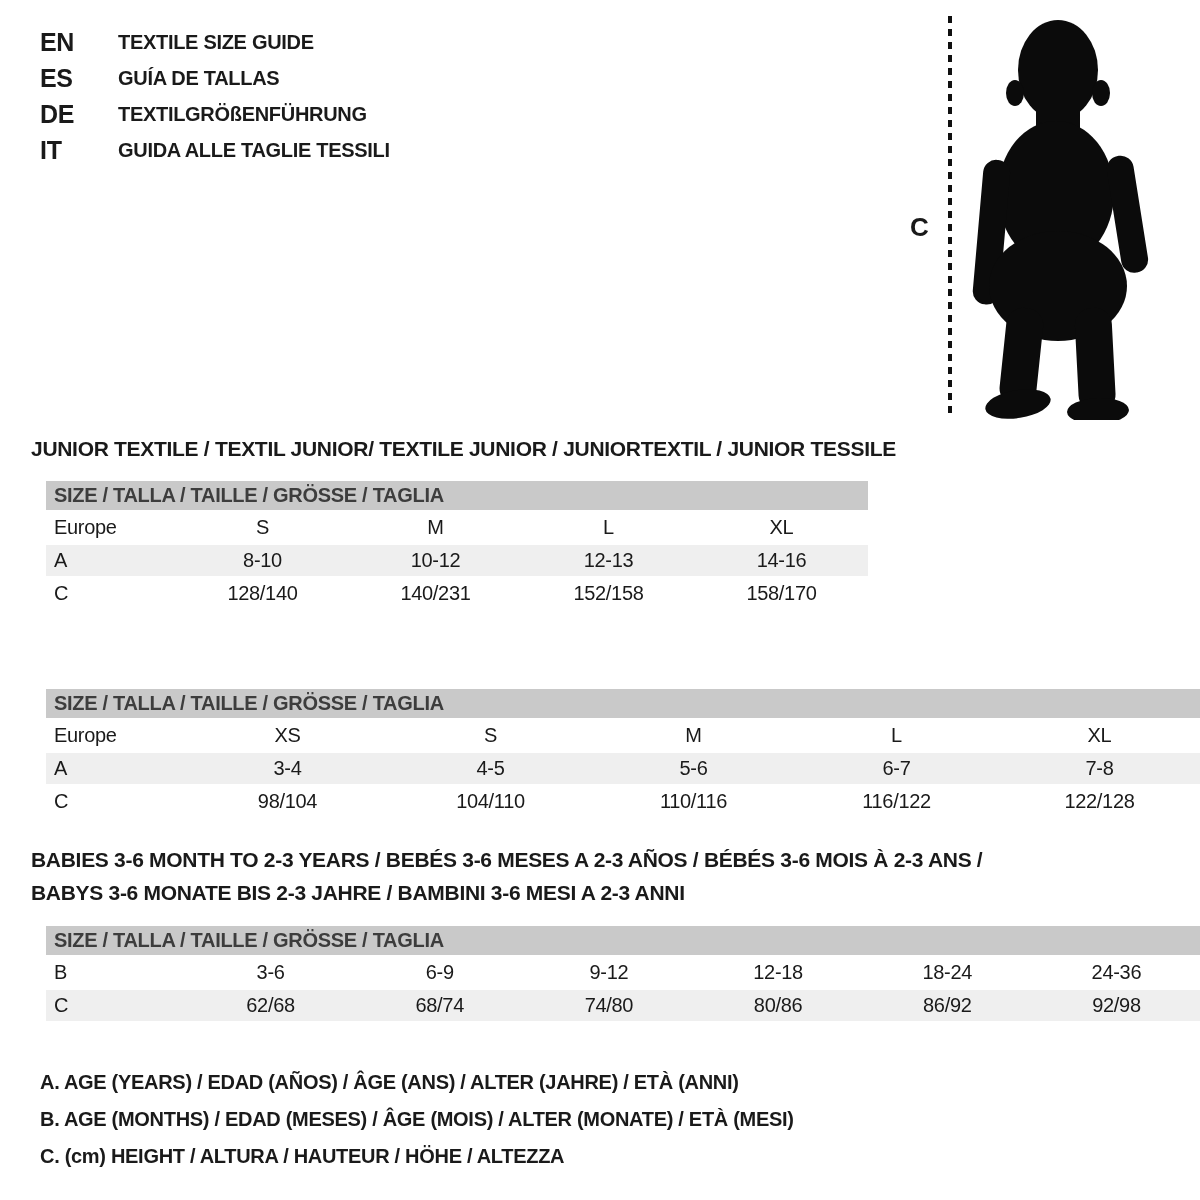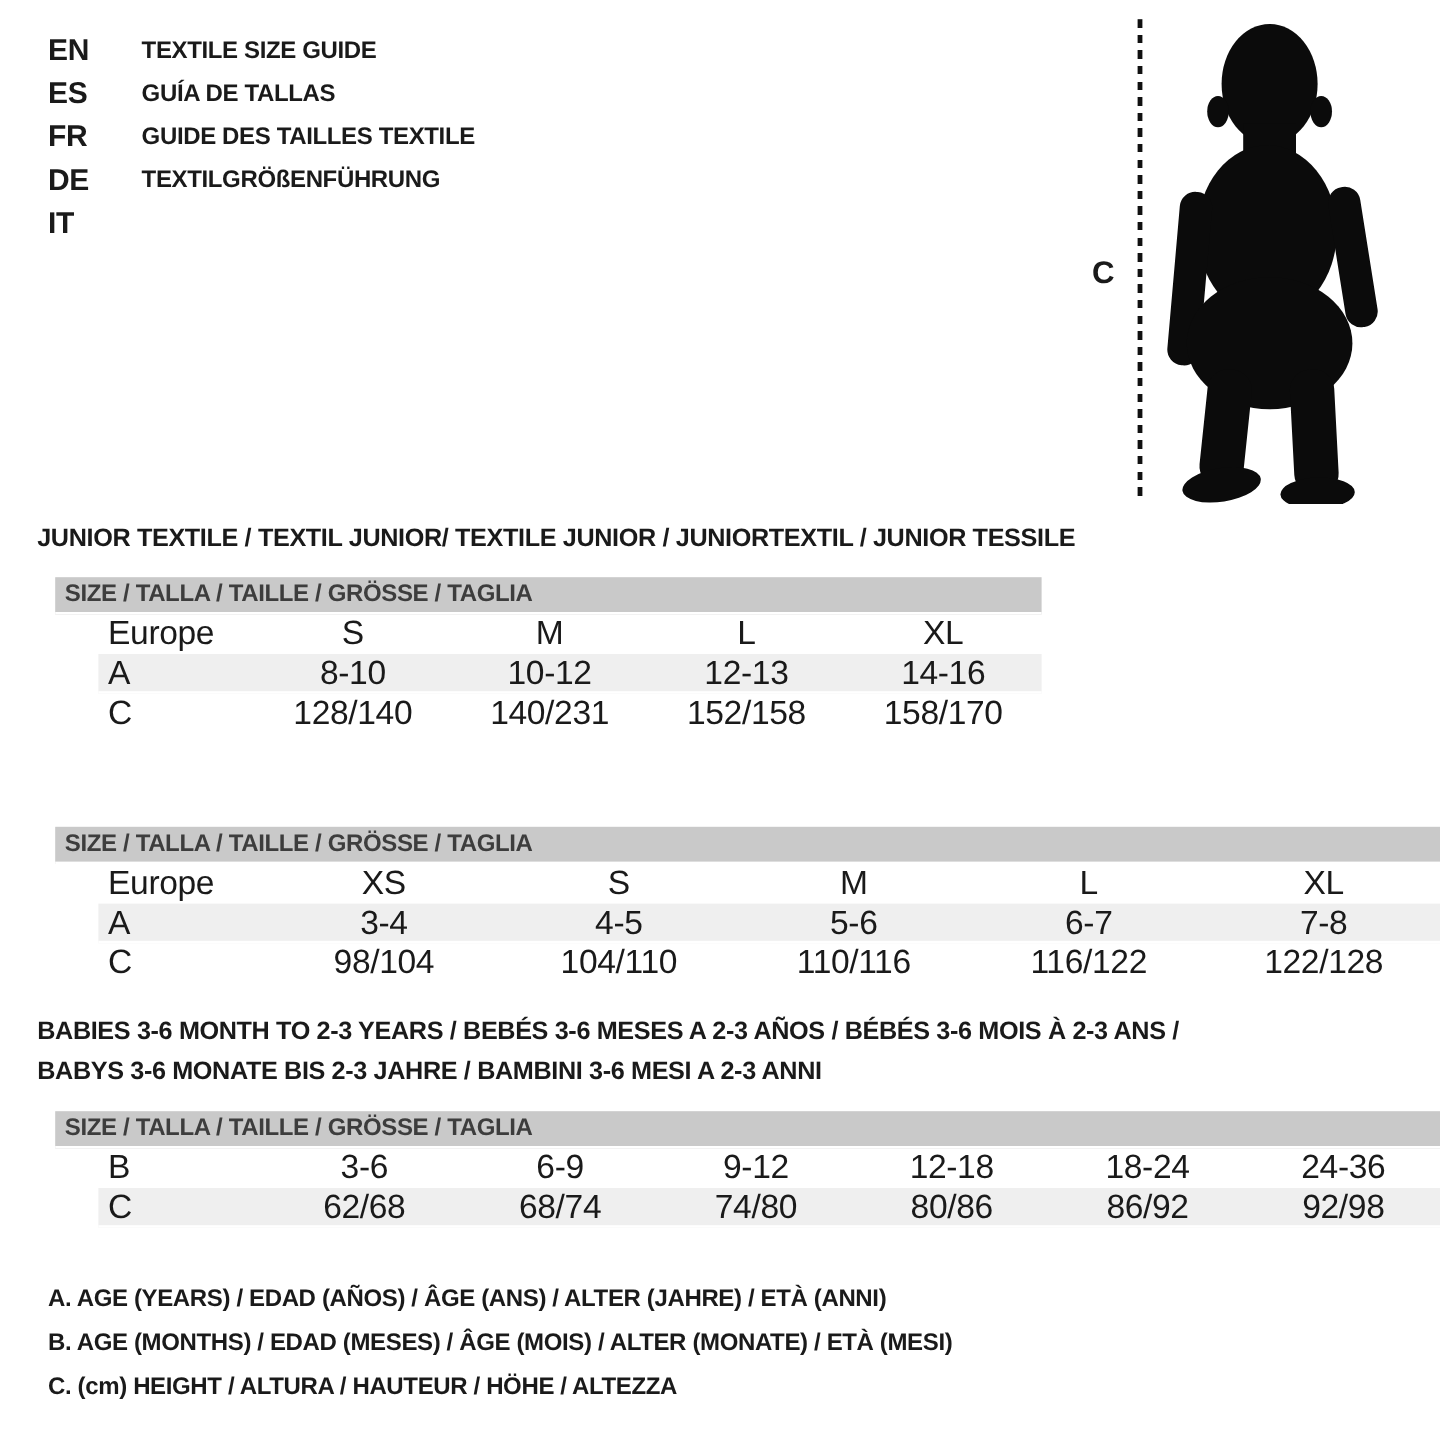--- a/index.html
+++ b/index.html
@@ -41,21 +41,21 @@
   .t-wide   { width:1155px; }
 
   .size-bar {
     height:31px; background:#c9c9c9; color:#3d3d3d;
     display:flex; align-items:center;
     font-weight:bold; font-size:20px; padding-left:8px;
     border-bottom:2px solid #ffffff;
   }
   .trow {
     display:flex; height:33px; align-items:center;
-    font-size:28px; border-bottom:2px solid #ffffff;margin-left:36px;
+    font-size:20px; border-bottom:2px solid #ffffff;
   }
   .trow.shaded { background:#efefef; }
   .c0 { padding-left:8px; text-align:left; }
   .t-narrow .c0 { width:130px; }
   .t-wide   .c0 { width:140px; }
   .c { flex:1 1 0; text-align:center; }
 
   
   .legend { position:absolute; left:40px; top:1064px; }
   .legend-line { font-weight:bold; font-size:20px; line-height:37px; white-space:nowrap; }
@@ -68,29 +68,26 @@
   <div class="lang-header">
     <div class="lang-row">
       <span class="lang-code">EN</span>
       <span class="lang-title">TEXTILE SIZE GUIDE</span>
     </div>
     <div class="lang-row">
       <span class="lang-code">ES</span>
       <span class="lang-title">GUÍA DE TALLAS</span>
     </div>
     <div class="lang-row">
-      <span class="lang-code">FR</span>
-      <span class="lang-title">GUIDE DES TAILLES TEXTILE</span>
-    </div>
-    <div class="lang-row">
       <span class="lang-code">DE</span>
       <span class="lang-title">TEXTILGRÖßENFÜHRUNG</span>
     </div>
     <div class="lang-row">
       <span class="lang-code">IT</span>
+      <span class="lang-title">GUIDA ALLE TAGLIE TESSILI</span>
     </div>
   </div>
 
   <div class="measure-line"></div>
   <div class="height-label">C</div>
   <svg class="silhouette" viewBox="0 0 200 412" aria-hidden="true">
     <g fill="#0b0b0b">
       <ellipse cx="100" cy="62" rx="40" ry="50"></ellipse>
       <ellipse cx="57" cy="85" rx="9" ry="13"></ellipse>
       <ellipse cx="143" cy="85" rx="9" ry="13"></ellipse>

